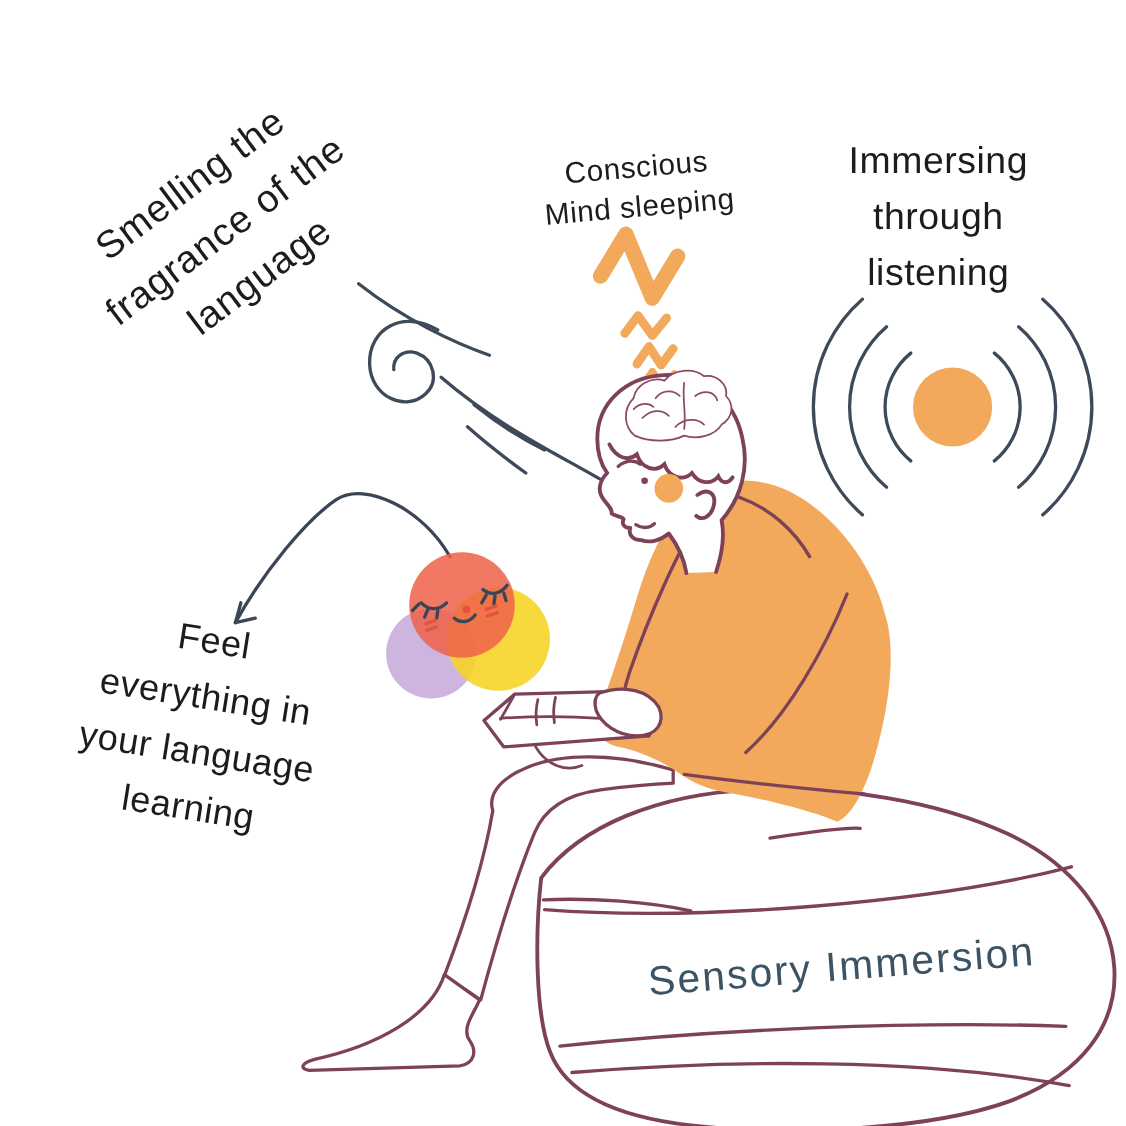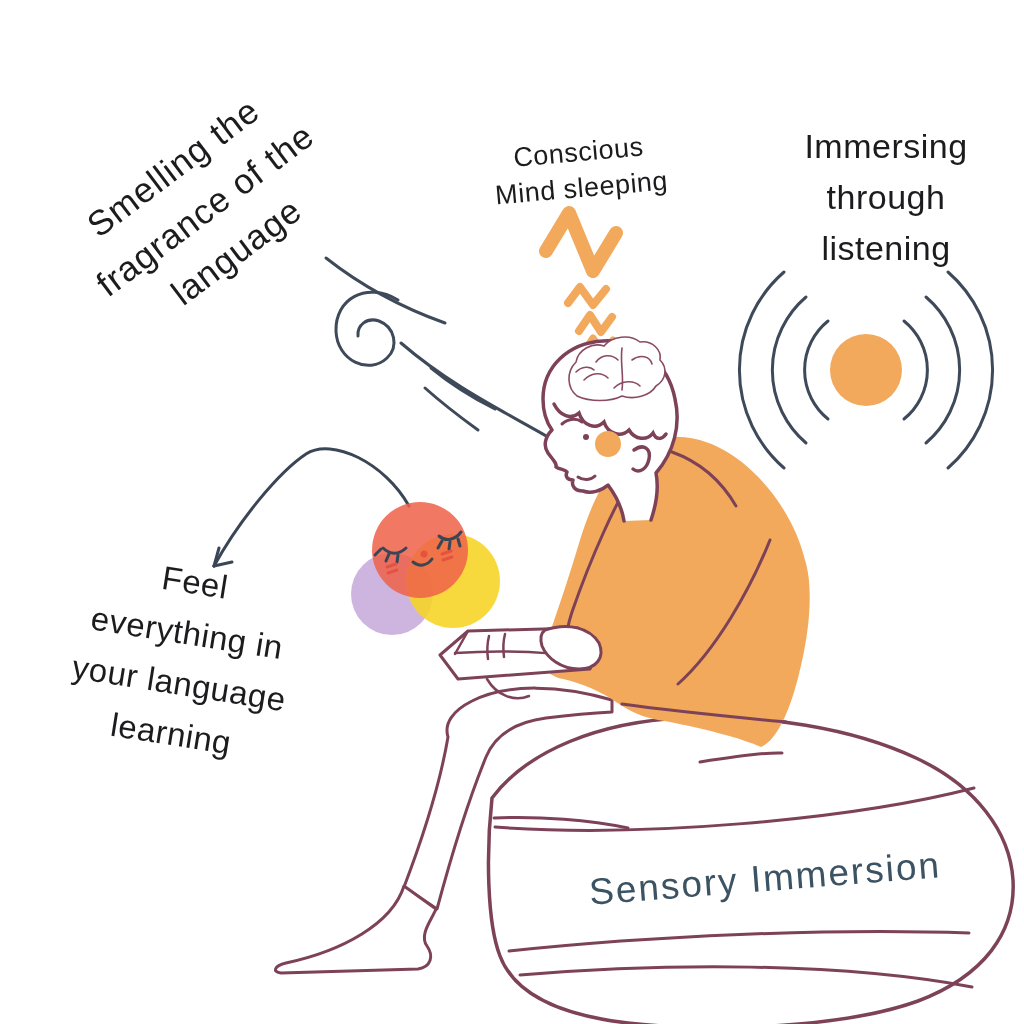--- a/index.html
+++ b/index.html
@@ -5,21 +5,21 @@
   html,body{margin:0;padding:0;background:#ffffff;}
   .stage{position:relative;width:1024px;height:1024px;background:#ffffff;overflow:hidden;
          font-family:"Liberation Sans","DejaVu Sans",sans-serif;}
   .stage svg{position:absolute;left:0;top:0;}
   .label{position:absolute;color:#1c1c1e;text-align:center;white-space:pre-line;
          font-family:"Liberation Sans","DejaVu Sans",sans-serif;}
   #smell-label{left:25px;top:131px;width:360px;font-size:35px;line-height:1.5;
                letter-spacing:1px;transform:rotate(-37deg);}
   #conscious-label{left:455px;top:134px;width:250px;font-size:27px;line-height:1.35;
                letter-spacing:.5px;transform:rotate(-5deg);}
-  #immersing-label{left:751px;top:121px;width:270px;font-size:34px;line-height:1.5;
+  #immersing-label{left:718px;top:121px;width:270px;font-size:34px;line-height:1.5;
                letter-spacing:.5px;}
   #feel-label{left:28px;top:556px;width:310px;font-size:33px;line-height:1.55;
                letter-spacing:.5px;transform:rotate(9deg);}
   #sensory-label{left:550px;top:858px;width:430px;font-size:37px;letter-spacing:2px;
                color:#3c5363;transform:rotate(-4.5deg);white-space:nowrap;}
 </style>
 </head>
 <body>
 
 <div class="stage">

